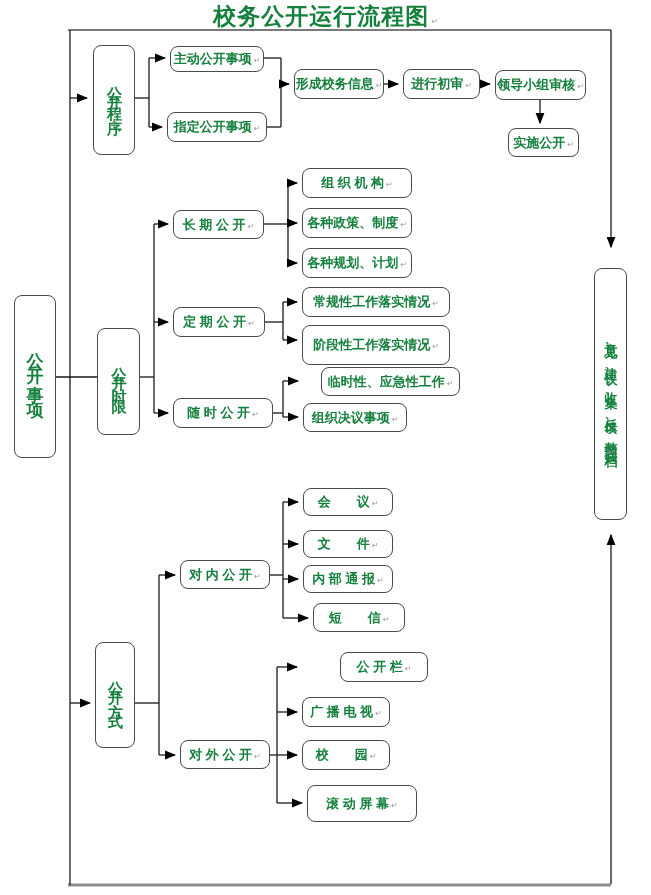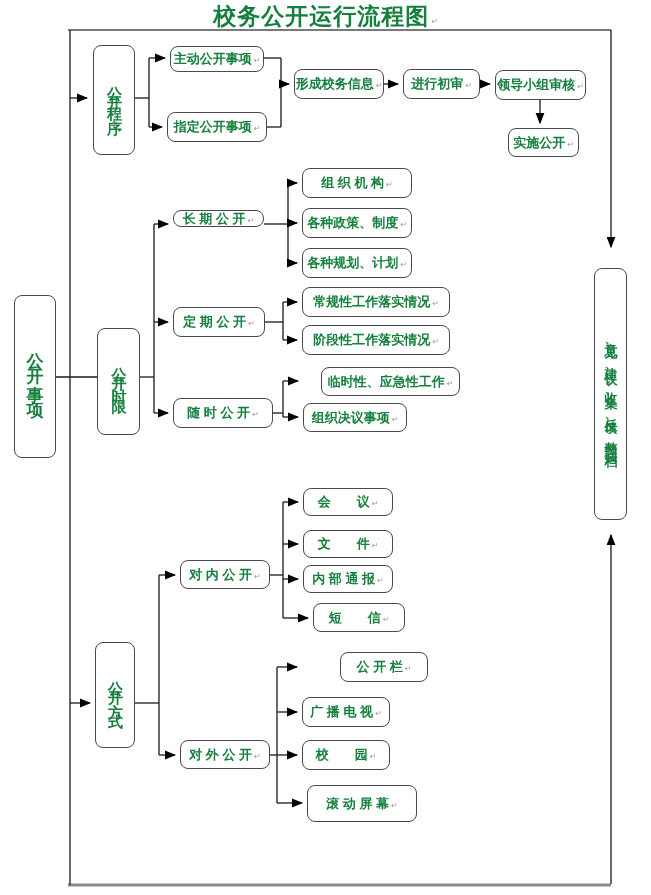--- a/index.html
+++ b/index.html
@@ -103,27 +103,27 @@
   <div class="box vbox v-side" style="left:95px;top:642px;width:40px;height:106px;"><span class="lbl">公开方式</span></div>
   <div class="box vbox v-feedback" style="left:594px;top:268px;width:33px;height:252px;"><span class="lbl">意见、建议、收集、反馈、整理归档</span></div>
 
   <div class="box" style="left:170px;top:46px;width:94px;height:26px;"><span class="lbl">主动公开事项</span></div>
   <div class="box" style="left:167px;top:112px;width:100px;height:30px;"><span class="lbl">指定公开事项</span></div>
   <div class="box" style="left:294px;top:69px;width:90px;height:30px;"><span class="lbl">形成校务信息</span></div>
   <div class="box" style="left:403px;top:69px;width:77px;height:30px;"><span class="lbl">进行初审</span></div>
   <div class="box" style="left:495px;top:70px;width:91px;height:30px;"><span class="lbl">领导小组审核</span></div>
   <div class="box" style="left:508px;top:128px;width:71px;height:29px;"><span class="lbl">实施公开</span></div>
 
-  <div class="box" style="left:173px;top:210px;width:91px;height:17px;"><span class="lbl">长 期 公 开</span></div>
+  <div class="box" style="left:173px;top:210px;width:91px;height:29px;"><span class="lbl">长 期 公 开</span></div>
   <div class="box" style="left:302px;top:168px;width:110px;height:30px;"><span class="lbl">组 织 机 构</span></div>
   <div class="box" style="left:302px;top:208px;width:110px;height:30px;"><span class="lbl">各种政策、制度</span></div>
   <div class="box" style="left:302px;top:248px;width:110px;height:30px;"><span class="lbl">各种规划、计划</span></div>
   <div class="box" style="left:173px;top:307px;width:92px;height:30px;"><span class="lbl">定 期 公 开</span></div>
   <div class="box" style="left:302px;top:287px;width:148px;height:30px;"><span class="lbl">常规性工作落实情况</span></div>
-  <div class="box" style="left:302px;top:325px;width:148px;height:30px;text-align:right;"><span class="lbl">阶段性工作落实情况</span></div>
+  <div class="box" style="left:302px;top:325px;width:148px;height:40px;text-align:right;"><span class="lbl">阶段性工作落实情况</span></div>
   <div class="box" style="left:173px;top:398px;width:100px;height:30px;"><span class="lbl">随 时 公 开</span></div>
   <div class="box" style="left:303px;top:367px;width:139px;height:29px;margin-left:18px;"><span class="lbl">临时性、应急性工作</span></div>
   <div class="box" style="left:303px;top:403px;width:104px;height:29px;"><span class="lbl">组织决议事项</span></div>
 
   <div class="box" style="left:180px;top:560px;width:90px;height:29px;"><span class="lbl">对 内 公 开</span></div>
   <div class="box" style="left:303px;top:488px;width:90px;height:28px;"><span class="lbl">会　　议</span></div>
   <div class="box" style="left:303px;top:530px;width:90px;height:28px;"><span class="lbl">文　　件</span></div>
   <div class="box" style="left:303px;top:565px;width:90px;height:28px;"><span class="lbl">内 部 通 报</span></div>
   <div class="box" style="left:313px;top:603px;width:92px;height:29px;"><span class="lbl">短　　信</span></div>
 

